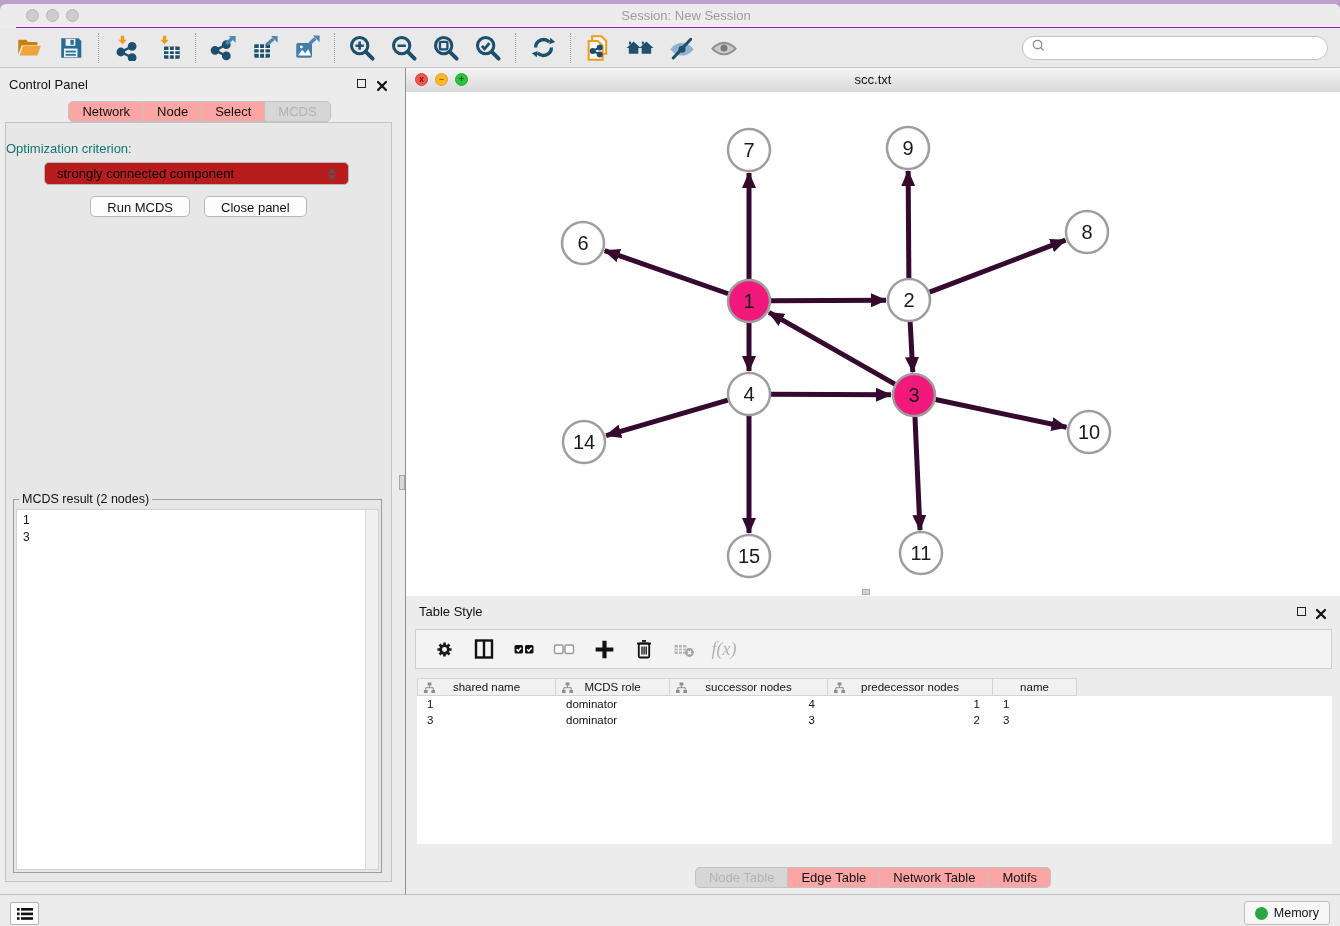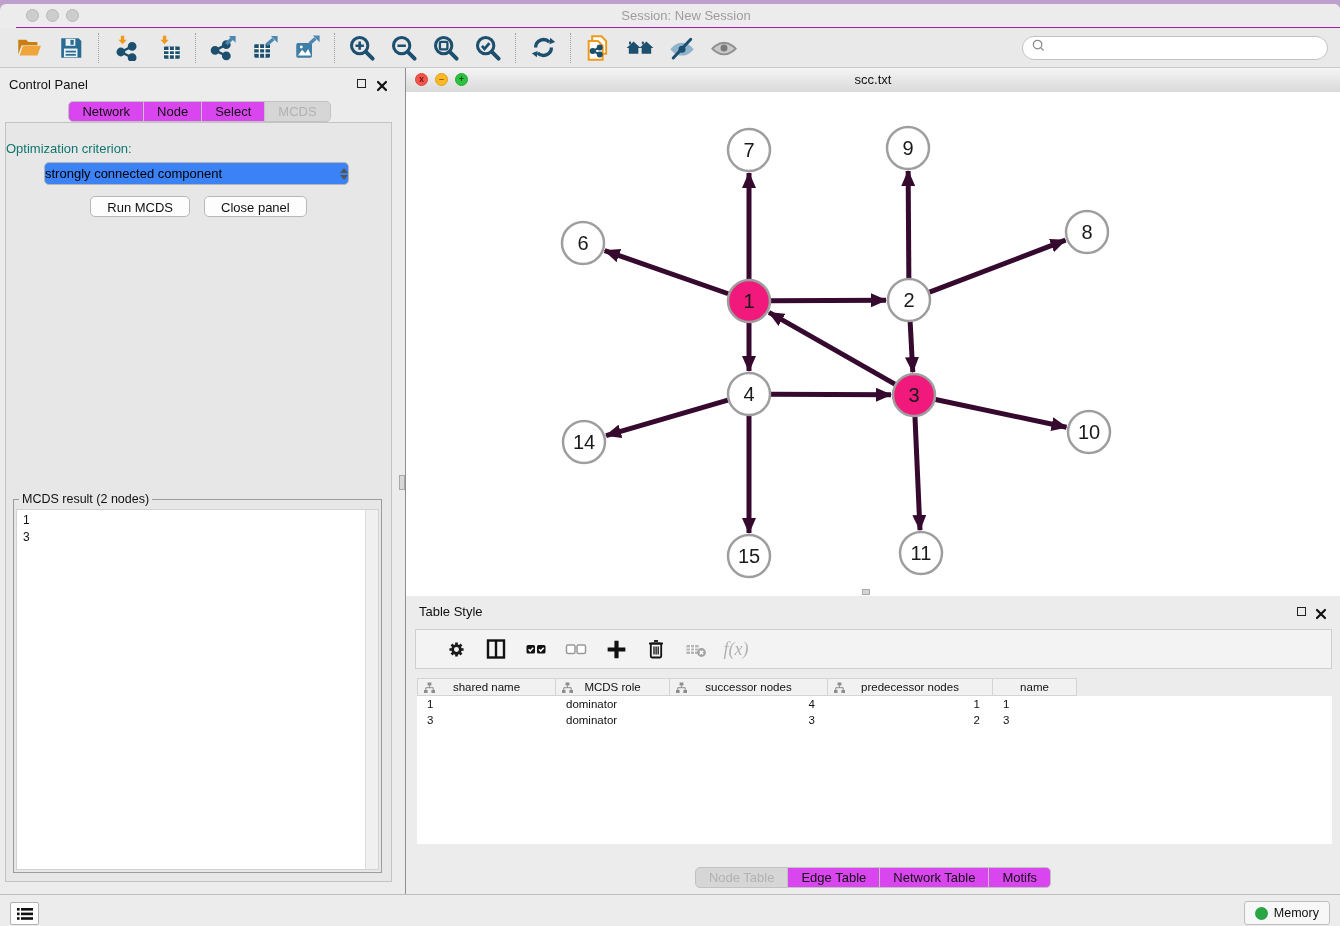--- a/index.html
+++ b/index.html
@@ -21,28 +21,28 @@
   
   .control-panel{position:absolute;left:0;top:64px;width:399px;height:826px;background:#ececec;}
   .panel-title{position:absolute;left:9px;top:9px;font-size:13px;color:#111;}
   .float-btn{position:absolute;width:9px;height:9px;border:1.7px solid #222;box-sizing:border-box;}
   .close-btn{position:absolute;width:12px;height:12px;}
   .cp-float{right:33px;top:11px;}
   .cp-close{right:11px;top:10px;}
 
   .tabs-row{display:flex;justify-content:center;}
   .cp-tabs{position:absolute;left:0;right:0;top:33px;}
-  .tab{height:19px;line-height:19px;padding:0 13px;background:#d946ef;border:1px solid #c2c2c2;border-left:none;font-size:13px;color:#111;cursor:default;}
+  .tab{height:19px;line-height:19px;padding:0 13px;background:#fca5a5;border:1px solid #c2c2c2;border-left:none;font-size:13px;color:#111;cursor:default;}
   .tab:first-child{border-left:1px solid #c2c2c2;border-radius:5px 0 0 5px;}
   .tab:last-child{border-radius:0 5px 5px 0;}
   .tab.sel{background:#d6d6d6;color:#b2b2b2;}
 
   .cp-content{position:absolute;left:5px;right:7px;top:54px;bottom:12px;background:#e7e7e7;border:1px solid #c3c3c3;box-sizing:border-box;}
   .opt-label{position:absolute;left:0;right:0;top:18px;text-align:left;font-size:13px;color:#0f766e;}
-  .dropdown{position:absolute;left:38px;right:42px;top:39px;height:23px;background:#3b82f6;border:1px solid #b5b5b5;border-radius:5px;display:flex;align-items:center;padding:0 0;font-size:13px;box-sizing:border-box;}
+  .dropdown{position:absolute;left:38px;right:42px;top:39px;height:23px;background:#b91c1c;border:1px solid #b5b5b5;border-radius:5px;display:flex;align-items:center;padding:0 12px;font-size:13px;box-sizing:border-box;}
   .dd-text{flex:1;}
   .stepper{display:flex;flex-direction:column;gap:2px;align-items:center;}
   .stepper i{width:0;height:0;border-left:4px solid transparent;border-right:4px solid transparent;}
   .stepper .up{border-bottom:5px solid #555;}
   .stepper .down{border-top:5px solid #555;}
   .btn-row{position:absolute;left:0;right:0;top:73px;display:flex;justify-content:center;gap:14px;}
   .mac-btn{height:21px;line-height:21px;padding:0 16px;background:#fdfdfd;border:1px solid #b8b8b8;border-radius:5px;font-size:13px;color:#111;}
 
   .result-box{position:absolute;left:7px;right:9px;top:376px;bottom:8px;border:1px solid #9c9c9c;}
   .result-legend{position:absolute;top:-8px;left:5px;background:#e7e7e7;padding:0 3px;font-size:12.5px;color:#111;}
@@ -63,21 +63,21 @@
   .nt.green{left:49px;background:#2ec03f;border:1px solid #27a637;color:#0d5c16;}
   .net-title{position:absolute;left:0;right:0;top:4px;text-align:center;font-size:13px;color:#111;}
   .net-canvas{position:absolute;left:0;top:24px;right:0;bottom:0;background:#fff;}
   .h-scroll-handle{position:absolute;bottom:1px;left:456px;width:8px;height:6px;background:#d3d3d3;border:1px solid #ababab;box-sizing:border-box;}
 
   
   .table-panel{position:absolute;left:406px;top:592px;right:0;height:298px;background:#ececec;}
   .tp-title{position:absolute;left:13px;top:8px;font-size:13px;color:#111;}
   .tp-float{right:34px;top:11px;}
   .tp-close{right:13px;top:10px;}
-  .tp-toolbar{position:absolute;left:9px;right:8px;top:33px;height:40px;background:#f3f3f3;border:1px solid #cfcfcf;box-sizing:border-box;display:flex;align-items:center;gap:12px;padding-left:26px;text-align:center;}
+  .tp-toolbar{position:absolute;left:9px;right:8px;top:33px;height:40px;background:#f3f3f3;border:1px solid #cfcfcf;box-sizing:border-box;display:flex;align-items:center;gap:12px;padding-left:14px;text-align:center;}
   .tpi{width:28px;height:28px;display:flex;align-items:center;justify-content:center;flex:0 0 auto;}
   .fx{font-family:"Liberation Serif",serif;font-style:italic;font-size:18px;color:#b2b2b2;}
 
   .tp-grid-header{position:absolute;left:11px;top:82px;height:20px;display:flex;}
   .th-cell{position:relative;box-sizing:border-box;height:18px;background:#f1f1f1;border:1px solid #d4d4d4;border-left:none;display:flex;align-items:center;justify-content:center;font-size:11.5px;color:#111;}
   .th-cell:first-child{border-left:1px solid #d4d4d4;}
   .th-icon{position:absolute;left:6px;top:3px;}
   .tp-body{position:absolute;left:11px;right:8px;top:100px;height:148px;background:#fff;}
   .tp-row{display:flex;height:16px;align-items:center;font-size:11.5px;color:#111;}
   .td-cell{box-sizing:border-box;overflow:hidden;white-space:nowrap;}

